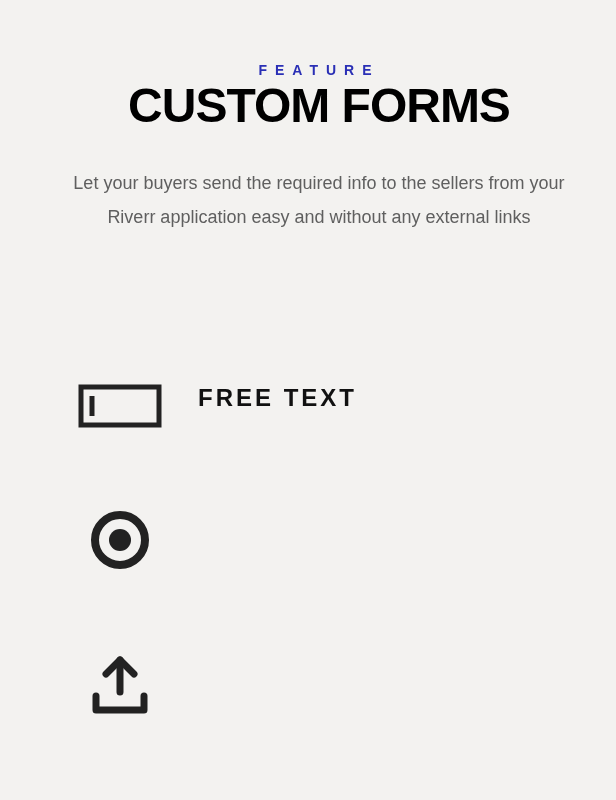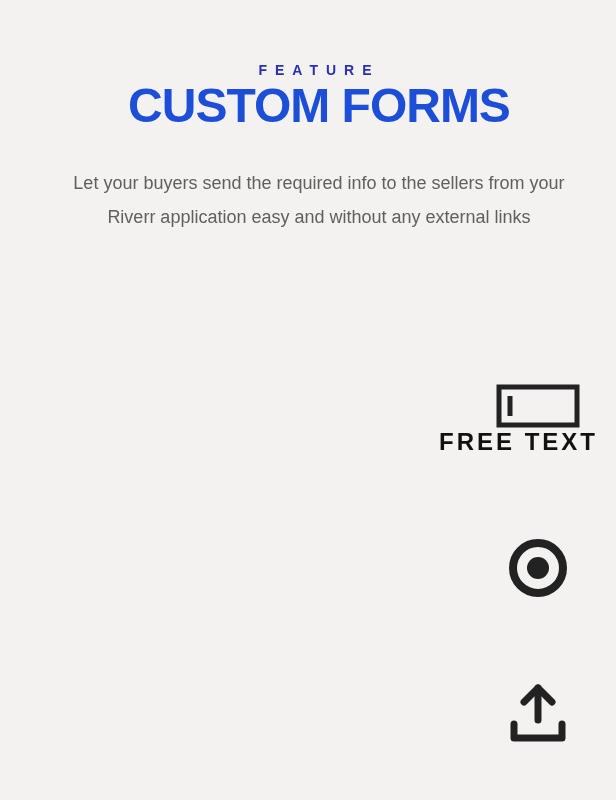--- a/index.html
+++ b/index.html
@@ -15,44 +15,43 @@
     text-align: center;
   }
   .eyebrow {
     color: #2a2fb5;
     font-weight: 800;
     letter-spacing: 8px;
     font-size: 14px;
     margin-bottom: 4px;
   }
   .headline {
-    color: #1d4ed8;
+    color: #000000;
     font-weight: 800;
     font-size: 48px;
     letter-spacing: -1px;
     line-height: 1;
     margin-bottom: 36px;
     font-stretch: condensed;
   }
   .desc {
     color: #5f5f5f;
     font-size: 18px;
     line-height: 1.9;
     max-width: 500px;
     margin: 0 auto 150px auto;
   }
   .features {
     text-align: left;
     padding-left: 20px;
   }
   .row {
     display: flex;
-    align-items: flex-end;
+    align-items: flex-start;
     margin-bottom: 82px;
-    flex-direction: column;
   }
   .icon-wrap {
     width: 120px;
     display: flex;
     justify-content: center;
     align-items: center;
   }
   .label {
     color: #111;
     font-weight: 700;

